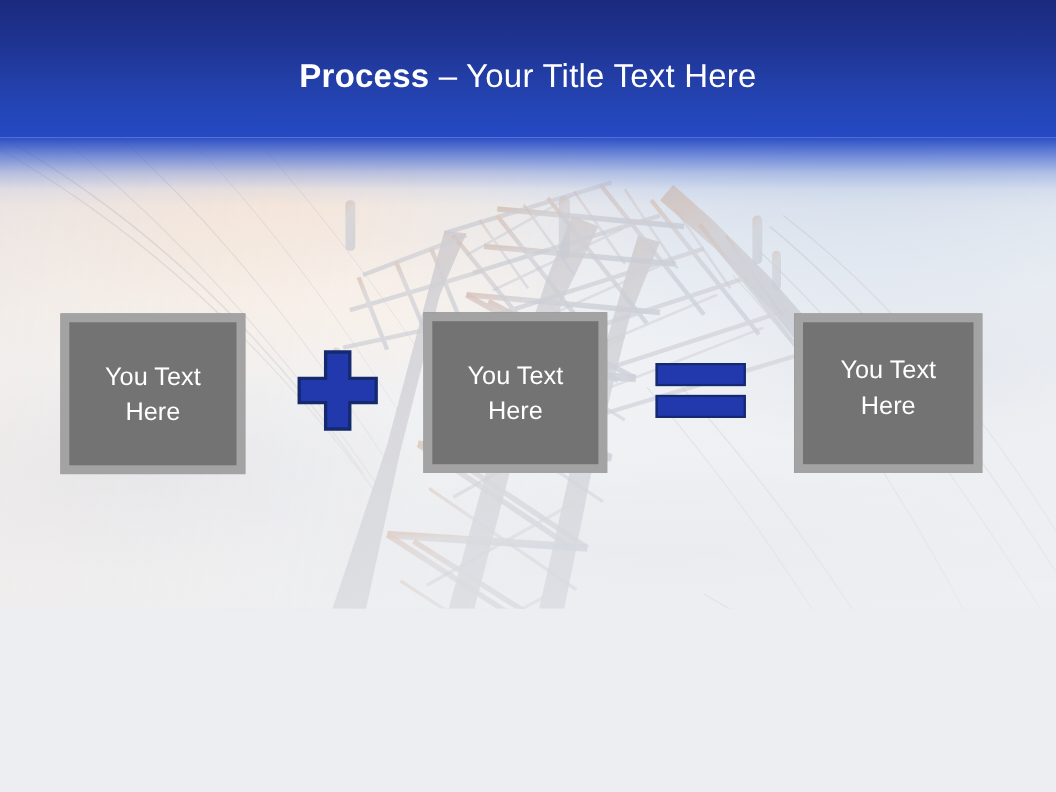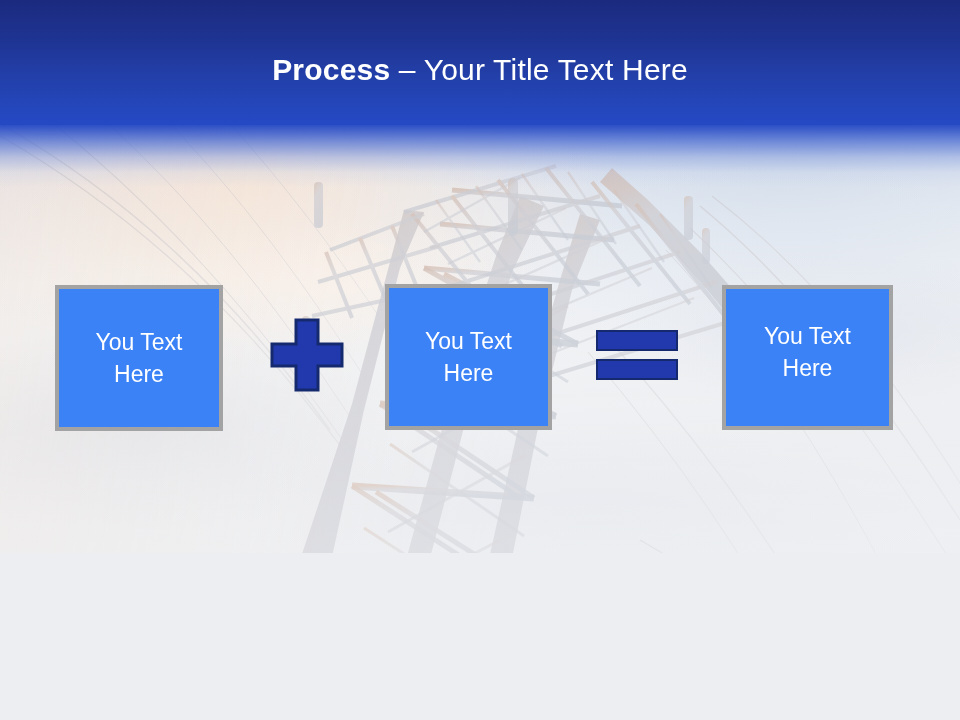--- a/index.html
+++ b/index.html
@@ -71,22 +71,22 @@
     text-align:center; color:#ffffff;
     font-size:30px; line-height:36px; letter-spacing:.2px;
     white-space:nowrap;
   }
   .slide-title .tbold { font-weight:bold; }
   .slide-title .tlight { font-weight:normal; }
 
   
   .pbox {
     position:absolute;
-    background:#3b82f6;
-    border:4px solid #a3a3a3;
+    background:#737373;
+    border:8px solid #a3a3a3;
     display:flex; align-items:center; justify-content:center;
   }
   .pbox .ptext {
     color:#ffffff; font-size:23px; line-height:32px;
     text-align:center; font-weight:normal; padding:0 10px;
   }
   #box1 { left:55px;  top:285px; width:168px; height:146px; }
   #box2 { left:385px; top:284px; width:167px; height:146px; }
   #box3 { left:722px; top:285px; width:171px; height:145px; }
   #box3 .ptext { transform:translateY(-6px); }

